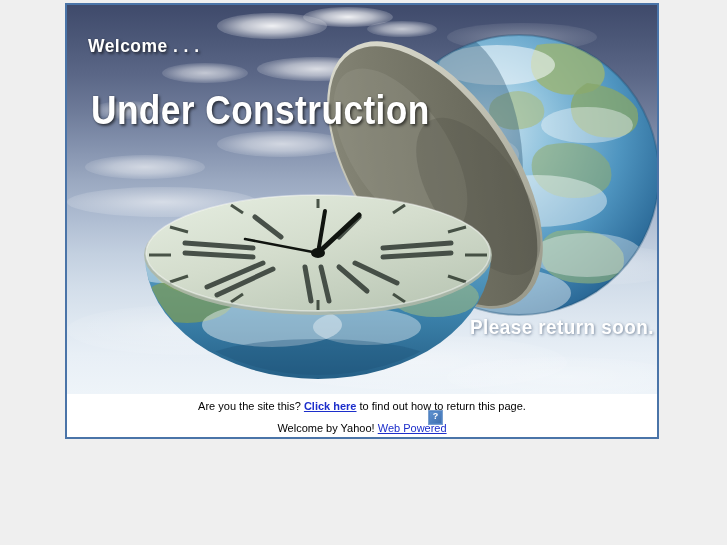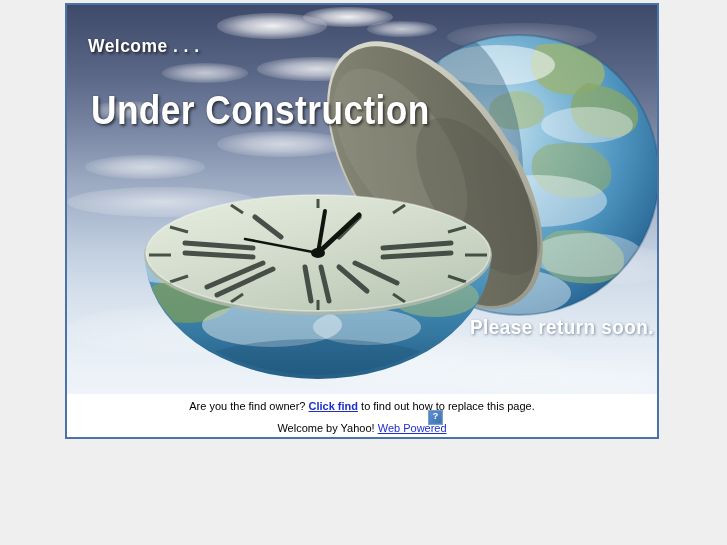--- a/index.html
+++ b/index.html
@@ -332,23 +332,23 @@
     </div>
 
     <div class="hero-text" id="welcome-text">Welcome . . .</div>
     <div class="hero-text" id="headline-text">Under Construction</div>
     <div class="hero-text" id="return-text">Please return soon.</div>
   </div>
 
   <div id="footer">
 
     <div id="owner-line">
-      <span>Are you the find owner?</span>
-      <a href="#" class="ftlink bold">Click find</a>
-      <span>to find out how to replace this page.</span>
+      <span>Are you the site this?</span>
+      <a href="#" class="ftlink bold">Click here</a>
+      <span>to find out how to return this page.</span>
     </div>
 
     <div id="powered-line">
       <span>Welcome by Yahoo!</span>
       <a href="#" class="ftlink">Web Powered</a>
 
       <span id="broken-image-icon">
         <span class="bi-inner"></span>
         <span class="bi-q">?</span>
       </span>

